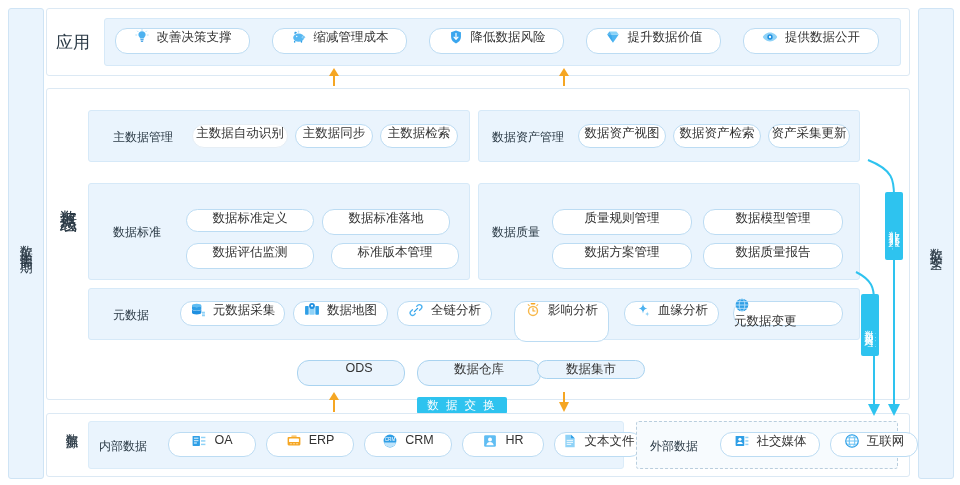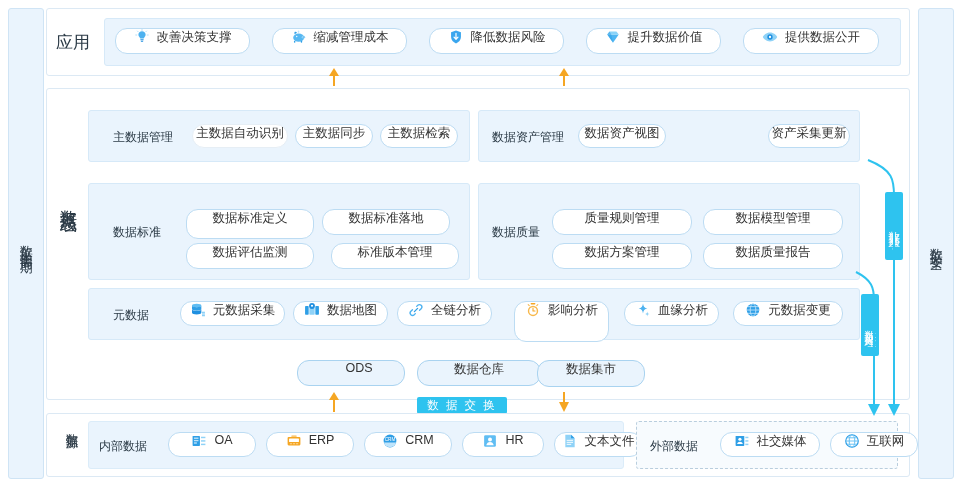--- a/index.html
+++ b/index.html
@@ -165,27 +165,30 @@
   </div>
   <div class="chip" style="left:380px;top:124px;width:78px;height:24px;">
     <span class="txt">主数据检索</span>
   </div>
 
   <div class="group" style="left:478px;top:110px;width:380px;height:50px;"></div>
   <div class="inline-label" style="left:492px;top:129px;">数据资产管理</div>
   <div class="chip" style="left:578px;top:124px;width:88px;height:24px;">
     <span class="txt">数据资产视图</span>
   </div>
+  <div class="chip" style="left:673px;top:124px;width:88px;height:24px;">
+    <span class="txt">数据资产检索</span>
+  </div>
   <div class="chip" style="left:768px;top:124px;width:82px;height:24px;">
     <span class="txt">资产采集更新</span>
   </div>
 
   <div class="group" style="left:88px;top:183px;width:380px;height:95px;"></div>
   <div class="inline-label" style="left:113px;top:224px;">数据标准</div>
-  <div class="chip" style="left:186px;top:209px;width:128px;height:30px;">
+  <div class="chip" style="left:186px;top:209px;width:128px;height:23px;">
     <span class="txt">数据标准定义</span>
   </div>
   <div class="chip" style="left:322px;top:209px;width:128px;height:26px;">
     <span class="txt">数据标准落地</span>
   </div>
   <div class="chip" style="left:186px;top:243px;width:128px;height:26px;">
     <span class="txt">数据评估监测</span>
   </div>
   <div class="chip" style="left:331px;top:243px;width:128px;height:26px;">
     <span class="txt">标准版本管理</span>
@@ -251,36 +254,36 @@
   </div>
 
   <div class="chip" style="left:624px;top:301px;width:95px;height:25px;">
     <svg class="ico" viewBox="0 0 24 24">
       <path d="M12 2.4c.6 4.6 2.2 7 6.6 7.4-4.4.4-6 2.8-6.6 7.4-.6-4.6-2.2-7-6.6-7.4 4.4-.4 6-2.8 6.6-7.4z" fill="#4db2f0"></path>
       <path d="M18.4 14.2c.3 2.4 1.1 3.6 3.4 3.8-2.3.2-3.1 1.4-3.4 3.8-.3-2.4-1.1-3.6-3.4-3.8 2.3-.2 3.1-1.4 3.4-3.8z" fill="#8fd2f7"></path>
     </svg>
     <span class="txt">血缘分析</span>
   </div>
 
-  <div class="chip" style="left:733px;top:301px;width:110px;height:25px;">
+  <div class="chip" style="left:733px;top:301px;width:110px;height:25px;flex-direction:column;">
     <svg class="ico" viewBox="0 0 24 24">
       <circle cx="12" cy="12" r="9.4" fill="#2f9fe6"></circle>
       <ellipse cx="12" cy="12" rx="4.2" ry="9.4" fill="none" stroke="#bfe4fb" stroke-width="1.3"></ellipse>
       <path d="M2.6 12h18.8M4.4 7h15.2M4.4 17h15.2" stroke="#bfe4fb" stroke-width="1.3"></path>
     </svg>
     <span class="txt">元数据变更</span>
   </div>
 
   <div class="chip blue-fill" style="left:297px;top:360px;width:108px;height:26px;padding-left:16px;">
     <span class="txt">ODS</span>
   </div>
   <div class="chip blue-fill" style="left:417px;top:360px;width:124px;height:26px;">
     <span class="txt">数据仓库</span>
   </div>
-  <div class="chip blue-fill" style="left:537px;top:360px;width:108px;height:27px;">
+  <div class="chip blue-fill" style="left:537px;top:360px;width:108px;height:19px;">
     <span class="txt">数据集市</span>
   </div>
 
   <div class="tag-cyan" style="left:417px;top:397px;width:90px;height:17px;">数 据 交 换</div>
 
   <div class="tag-cyan-v" style="left:885px;top:192px;width:18px;height:68px;">数据共享</div>
   <div class="tag-cyan-v" style="left:861px;top:294px;width:18px;height:62px;">数据处理</div>
 
   <div class="panel" style="left:46px;top:413px;width:862px;height:62px;"></div>
   <div class="panel-label vert" style="left:59px;top:424px;width:20px;letter-spacing:1px;font-size:12.5px;">数据源</div>

